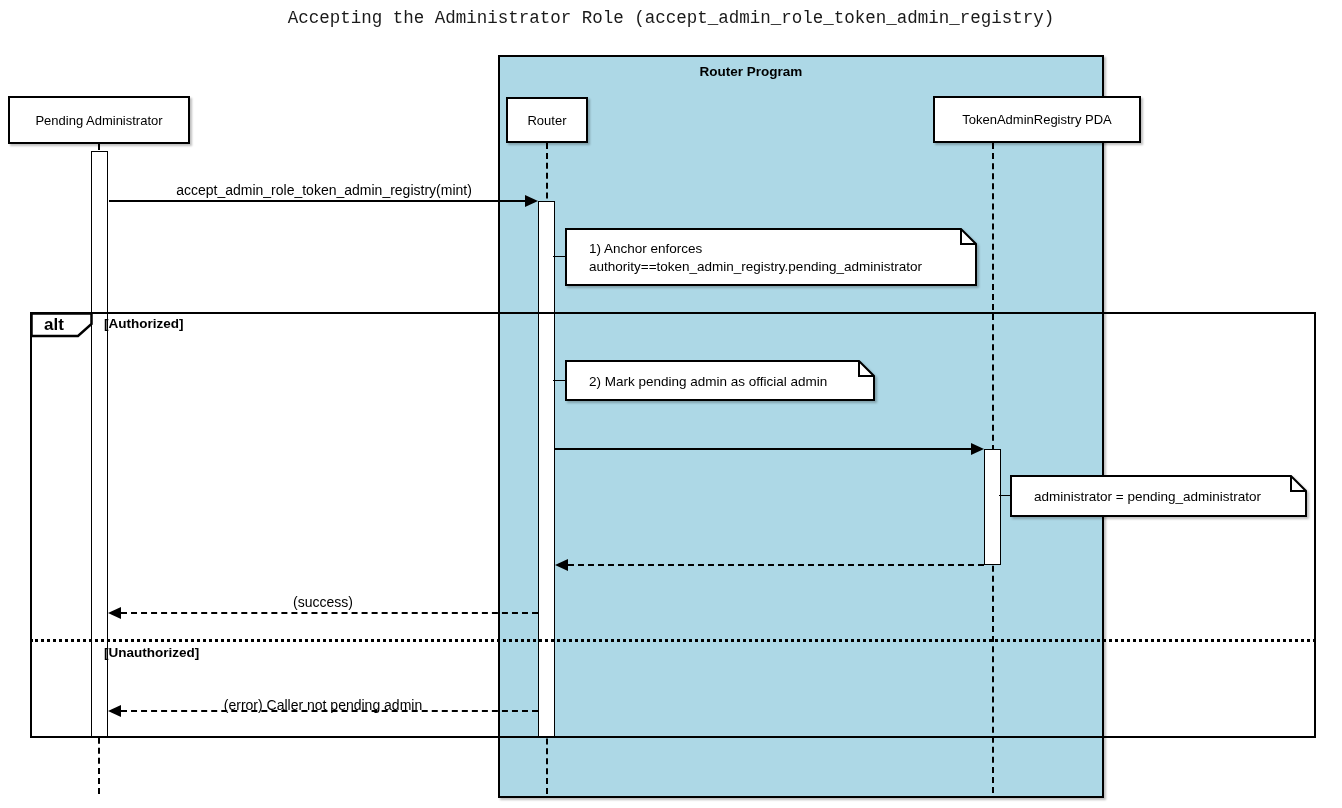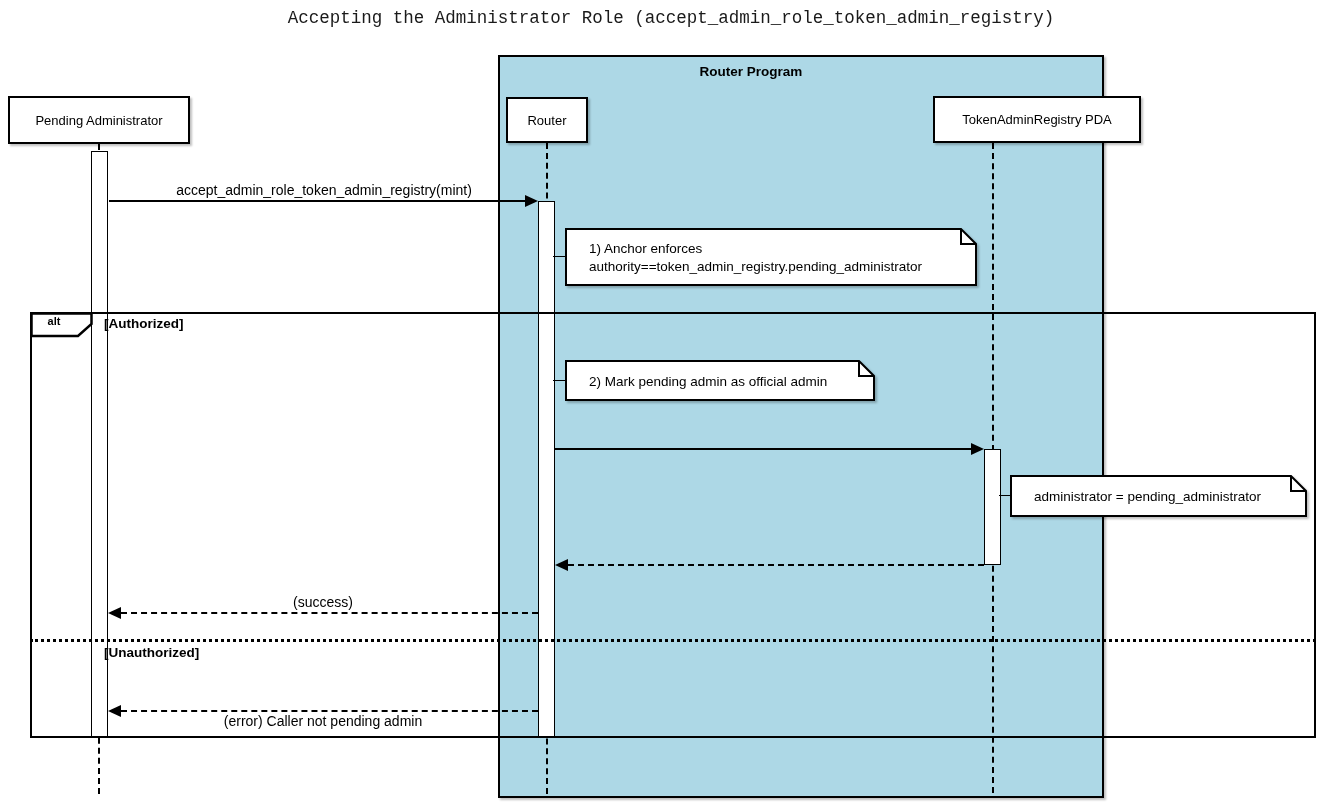--- a/index.html
+++ b/index.html
@@ -29,21 +29,21 @@
   .activation{
     position:absolute;width:17px;background:#fff;border:1.5px solid #000;
     box-sizing:border-box;
   }
   .alt-frame{
     position:absolute;left:30px;top:312px;width:1286px;height:426px;
     border:2.5px solid #000;box-sizing:border-box;
   }
   .alt-operator{
     position:absolute;left:30px;top:315px;width:48px;text-align:center;
-    font-weight:bold;font-size:11px;
+    font-weight:bold;font-size:17px;
   }
   .guard{position:absolute;font-weight:bold;font-size:13.5px;text-align:right;}
   .divider{position:absolute;left:30px;top:639px;width:1286px;height:0;border-top:3px dotted #000;}
   .msg-line-solid{position:absolute;height:0;border-top:2px solid #000;}
   .msg-line-dashed{position:absolute;height:0;border-top:2px dashed #000;}
   .arrow-right{position:absolute;width:0;height:0;border-top:6px solid transparent;border-bottom:6px solid transparent;border-left:13px solid #000;}
   .arrow-left{position:absolute;width:0;height:0;border-top:6px solid transparent;border-bottom:6px solid transparent;border-right:13px solid #000;}
   .msg-label{position:absolute;text-align:center;font-size:14px;}
   .note{position:absolute;filter:drop-shadow(2px 2px 1px rgba(0,0,0,0.25));}
   .note-connector{position:absolute;height:0;border-top:1.5px solid #000;}
@@ -105,21 +105,21 @@
   <div class="msg-line-solid" style="left:555px;top:448px;width:417px;"></div>
   <div class="arrow-right" style="left:971px;top:443px;"></div>
 
   <div class="msg-line-dashed" style="left:568px;top:564px;width:416px;"></div>
   <div class="arrow-left" style="left:555px;top:559px;"></div>
 
   <div class="msg-label" style="left:108px;top:594px;width:430px;">(success)</div>
   <div class="msg-line-dashed" style="left:121px;top:612px;width:417px;"></div>
   <div class="arrow-left" style="left:108px;top:607px;"></div>
 
-  <div class="msg-label" style="left:108px;top:713px;width:430px;">(error) Caller not pending admin</div>
+  <div class="msg-label" style="left:108px;top:697px;width:430px;">(error) Caller not pending admin</div>
   <div class="msg-line-dashed" style="left:121px;top:710px;width:417px;"></div>
   <div class="arrow-left" style="left:108px;top:705px;"></div>
 
   <div class="participant" style="left:8px;top:96px;width:182px;height:48px;">
     <span>Pending Administrator</span>
   </div>
   <div class="participant" style="left:506px;top:97px;width:82px;height:46px;">
     <span>Router</span>
   </div>
   <div class="participant" style="left:890px;top:96px;width:208px;height:47px;margin-left:43px;">

